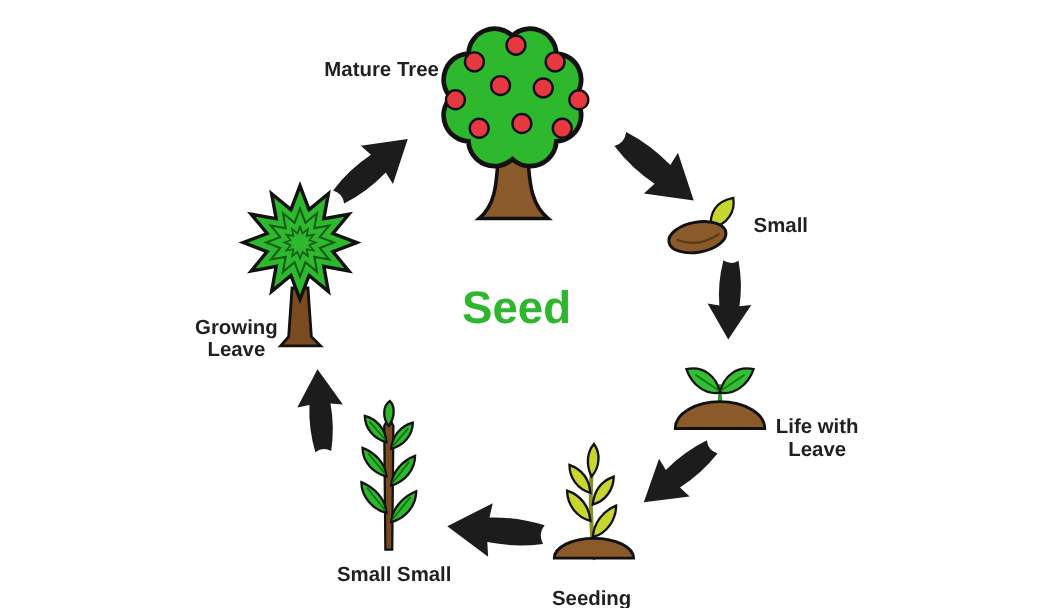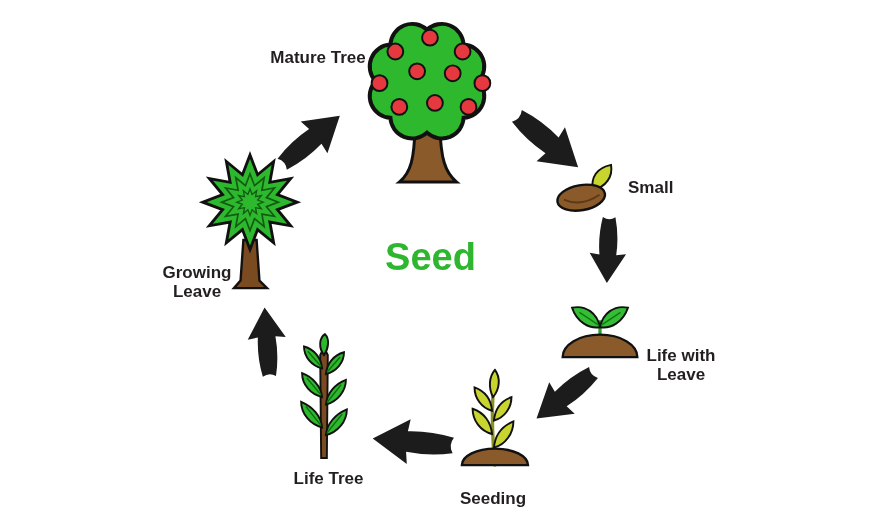--- a/index.html
+++ b/index.html
@@ -98,21 +98,21 @@
       <g stroke="#0c6b0c" stroke-width="1.4" fill="none">
         <path d="M39,34 L25,18"></path>
           <path d="M45,40 L59,24"></path>
         <path d="M39,64 L24,46"></path>
           <path d="M45,72 L60,53"></path>
         <path d="M39,96 L23,76"></path>
           <path d="M45,104 L61,84"></path>
       </g>
     </svg>
   </div>
-  <div class="stage-label" style="left:266px;top:457px;width:125px;">Life Tree</div>
+  <div class="stage-label" style="left:266px;top:457px;width:125px;">Small Small</div>
 
   <div class="abs" style="left:198px;top:150px;width:104px;height:144px;">
     <svg width="104" height="144" viewBox="0 0 110 152">
       <path d="M48,95 L45,138 L38,146 L73,146 L65,138 L62,95 Z" fill="#7a4a21" stroke="#111111" stroke-width="2.5"></path>
       <polygon points="105,55 84,63 98,80 76,76 80,98 63,84 55,105 47,84 30,98 34,76 12,80 26,63 5,55 26,47 12,30 34,34 30,12 47,26 55,5 63,26 80,12 76,34 98,30 84,47" fill="#2eb82e" stroke="#111111" stroke-width="3"></polygon>
       <g transform="translate(55,55) scale(0.6) translate(-55,-55)">
         <polygon points="105,55 84,63 98,80 76,76 80,98 63,84 55,105 47,84 30,98 34,76 12,80 26,63 5,55 26,47 12,30 34,34 30,12 47,26 55,5 63,26 80,12 76,34 98,30 84,47" fill="none" stroke="#115c11" stroke-width="3"></polygon>
       </g>
       <g transform="translate(55,55) scale(0.28) translate(-55,-55)">
         <polygon points="105,55 84,63 98,80 76,76 80,98 63,84 55,105 47,84 30,98 34,76 12,80 26,63 5,55 26,47 12,30 34,34 30,12 47,26 55,5 63,26 80,12 76,34 98,30 84,47" fill="none" stroke="#115c11" stroke-width="5"></polygon>

